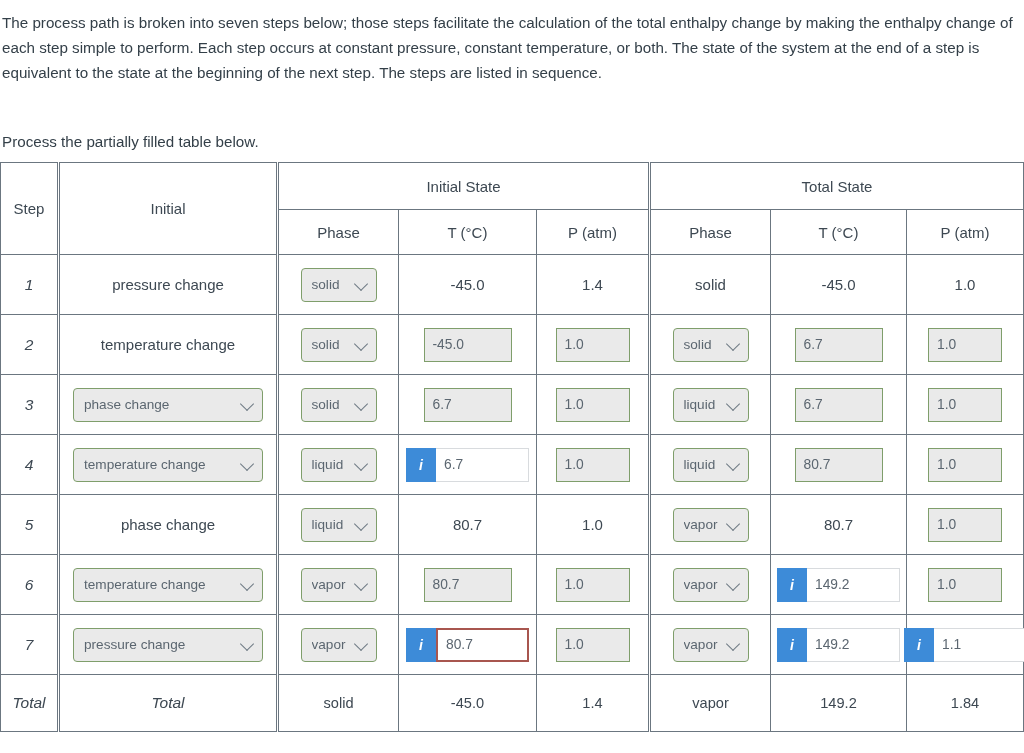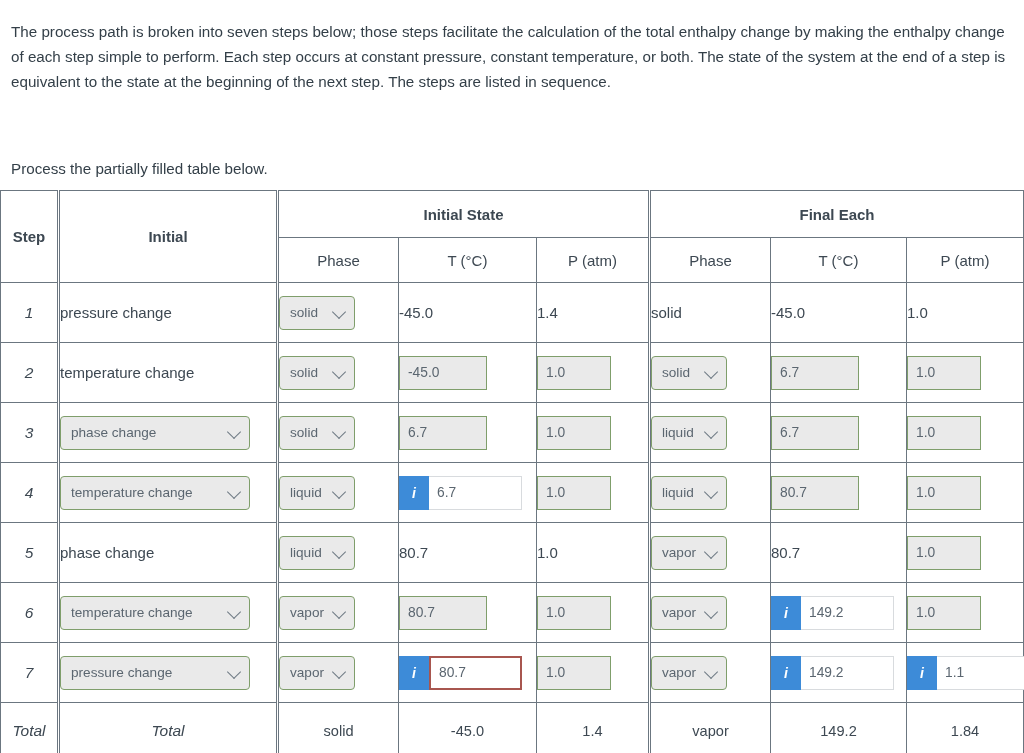--- a/index.html
+++ b/index.html
@@ -16,21 +16,21 @@
     overflow: hidden;
   }
 
   
   .prose {
     padding: 10px 2px 0 2px;
     font-size: 15.2px;
     line-height: 25px;
     color: #333f48;
   }
-  .prose p { margin: 9px; }
+  .prose p { margin: 0; }
   .prose .gap { height: 44px; }
 
   
   .table-wrap {
     margin-top: 8px;
     width: 1024px;
   }
   table.state-table {
     border-collapse: collapse;
     table-layout: fixed;
@@ -50,40 +50,40 @@
   col.c-step    { width: 58px; }
   col.c-process { width: 219px; }
   col.c-iphase  { width: 121px; }
   col.c-itemp   { width: 138px; }
   col.c-ipres   { width: 113px; }
   col.c-fphase  { width: 121px; }
   col.c-ftemp   { width: 136px; }
   col.c-fpres   { width: 117px; }
 
   
-  tr.grp-row th { height: 46px; font-size: 15px; font-weight: bold; }
+  tr.grp-row th { height: 46px; font-size: 15px; }
   tr.sub-row th { height: 44px; font-size: 15px; }
   .rowspanhead { height: 90px; margin-left: 11px; }
 
   
   .sep-right { border-right: 3px double #6b7680 !important; }
 
   
   tr.data-row td { height: 59px; }
   td.step-cell { font-weight: bold; font-style: italic; font-size: 15.5px; }
   tr.total-row td { height: 56px; }
   td.total-label { font-weight: bold; font-style: italic; font-size: 15.5px; }
 
   .plain-val { font-size: 15px; }
 
   
   .cell-inner {
     display: flex;
     align-items: center;
-    justify-content: flex-start;
+    justify-content: center;
   }
 
   select.ui-select {
     font-family: "Liberation Sans", sans-serif;
     font-size: 13.6px;
     color: #5b6670;
     background: #eaeaea;
     border: 1px solid #7f9e6b;
     border-radius: 4px;
     height: 34px;
@@ -185,21 +185,21 @@
         <col class="c-ipres">
       <col class="c-fphase">
         <col class="c-ftemp">
         <col class="c-fpres">
     </colgroup>
     <thead>
       <tr class="grp-row">
         <th rowspan="2" class="rowspanhead sep-right">Step</th>
         <th rowspan="2" class="rowspanhead sep-right">Initial</th>
         <th colspan="3" class="sep-right">Initial State</th>
-        <th colspan="3">Final Each</th>
+        <th colspan="3">Total State</th>
       </tr>
       <tr class="sub-row">
         <th>Phase</th>
         <th>T (°C)</th>
         <th class="sep-right">P (atm)</th>
         <th>Phase</th>
         <th>T (°C)</th>
         <th>P (atm)</th>
       </tr>
     </thead>

